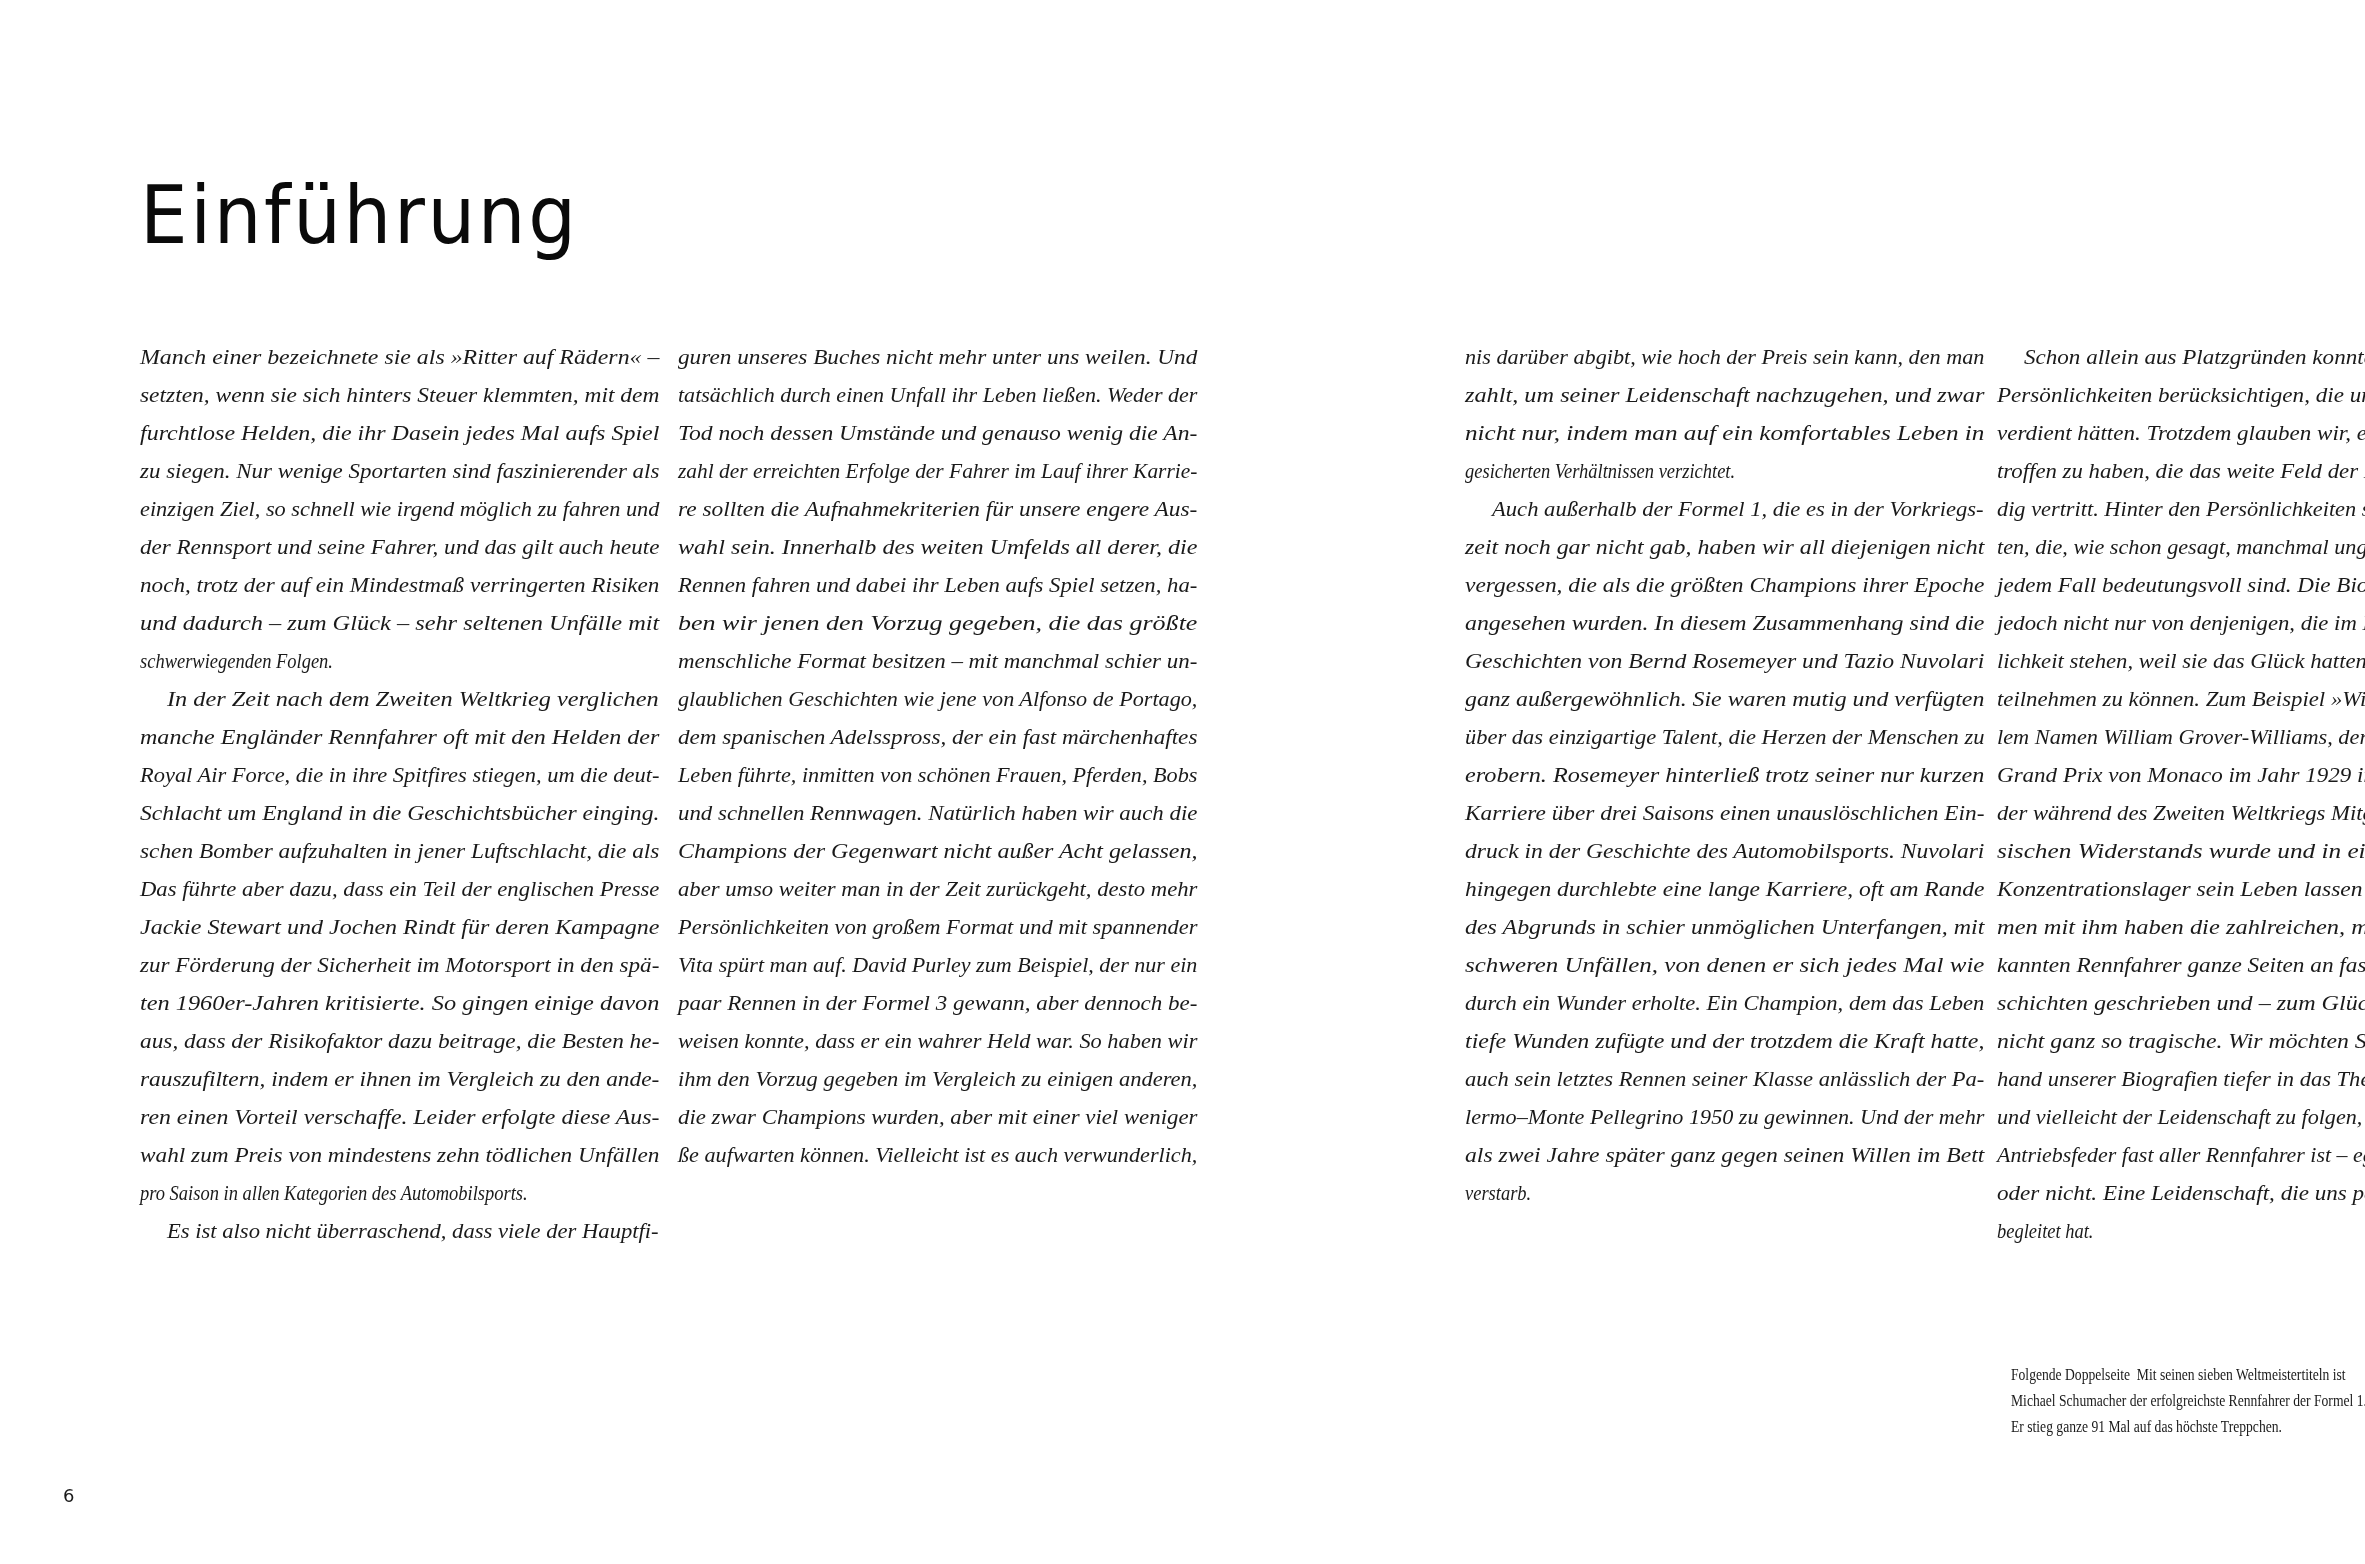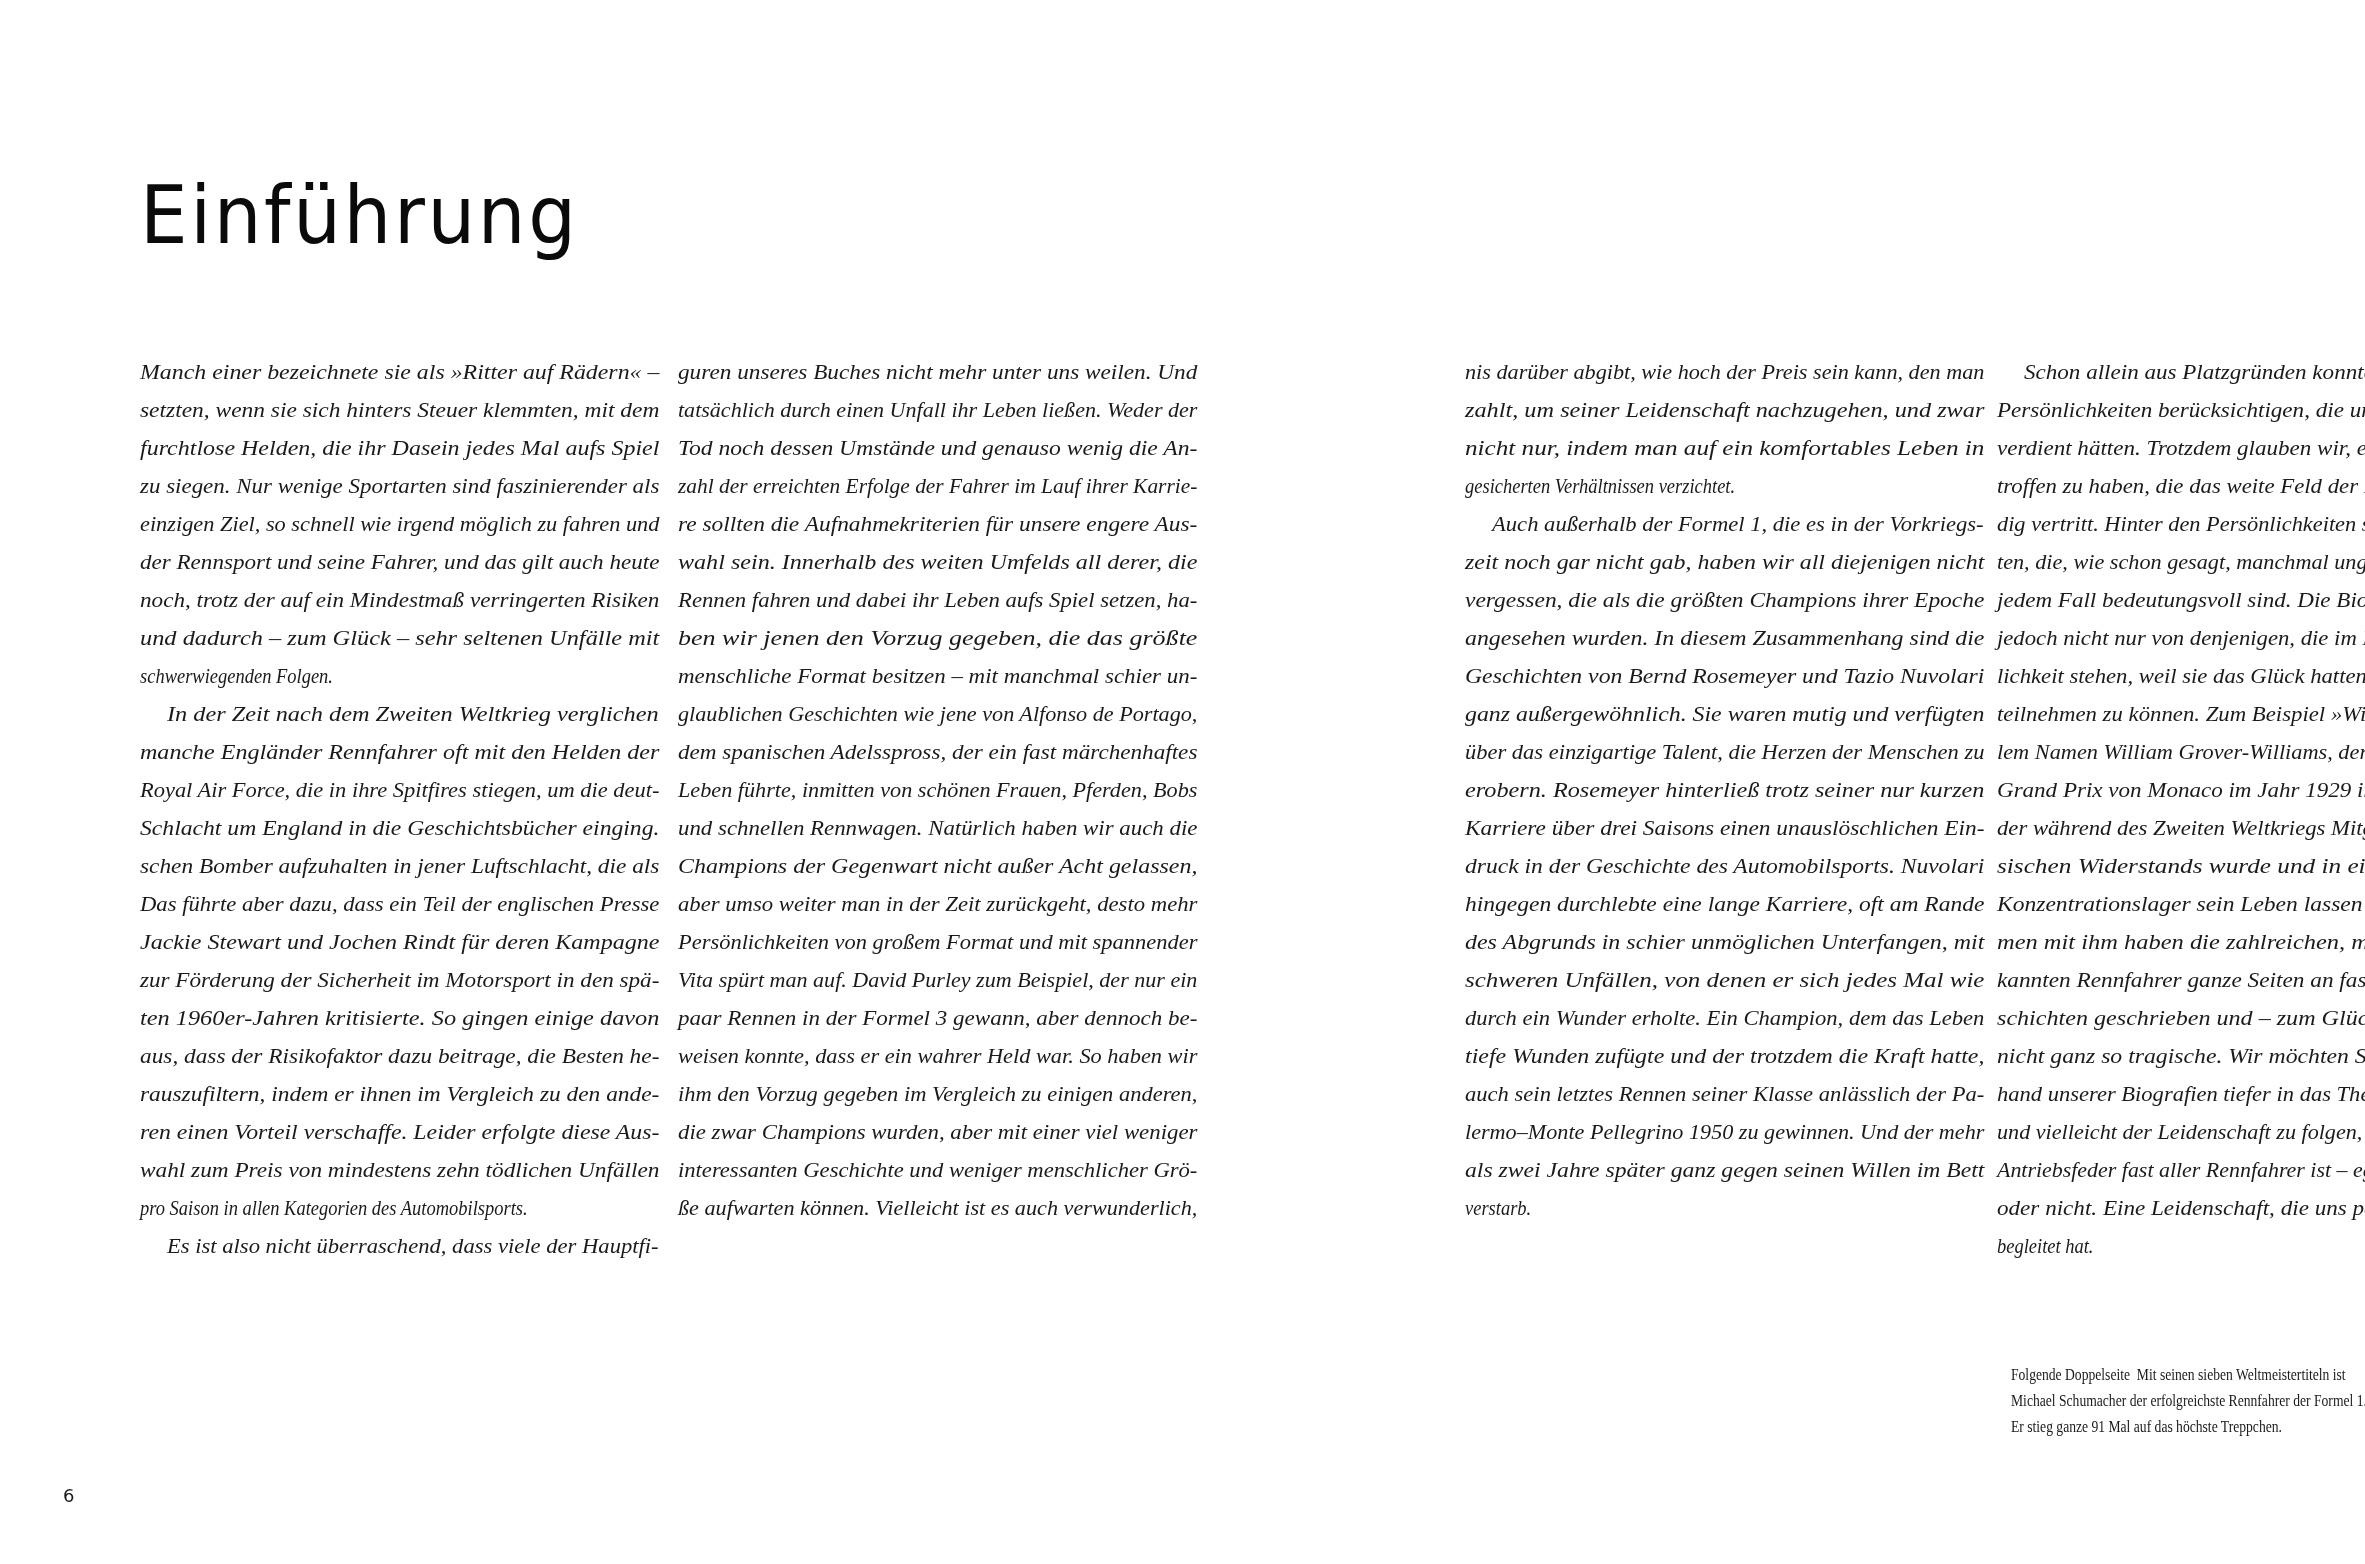--- a/index.html
+++ b/index.html
@@ -5,21 +5,21 @@
   html, body { margin:0; padding:0; background:#ffffff; }
   body { width:2649px; height:1565px; position:relative; overflow:hidden; color:#111111; }
   .page-title {
     position:absolute; left:140px; top:121px;
     font-family:"DejaVu Sans", sans-serif; font-weight:400;
     font-size:81px; line-height:1; letter-spacing:2.8px; color:#0a0a0a;
     transform-origin:left top; transform:scaleX(0.93);
     white-space:nowrap;
   }
   .column {
-    position:absolute; top:353px; width:514px;
+    position:absolute; top:338px; width:514px;
     font-family:"Liberation Serif", serif; font-style:italic;
     font-size:22px; color:#1a1a1a;
   }
   .col-1 { left:140px; }
   .col-2 { left:678px; }
   .col-3 { left:1465px; }
   .col-4 { left:1997px; width:512px; }
   .line {
     display:block; height:38px; line-height:38px; white-space:nowrap;
     position:relative;
@@ -83,21 +83,20 @@
     <span class="line"><span class="txt" style="transform: scaleX(1.0088);">Leben führte, inmitten von schönen Frauen, Pferden, Bobs</span></span>
     <span class="line"><span class="txt" style="transform: scaleX(1.0392);">und schnellen Rennwagen. Natürlich haben wir auch die</span></span>
     <span class="line"><span class="txt" style="transform: scaleX(1.0893);">Champions der Gegenwart nicht außer Acht gelassen,</span></span>
     <span class="line"><span class="txt" style="transform: scaleX(1.0316);">aber umso weiter man in der Zeit zurückgeht, desto mehr</span></span>
     <span class="line"><span class="txt" style="transform: scaleX(1.0209);">Persönlichkeiten von großem Format und mit spannender</span></span>
     <span class="line"><span class="txt" style="transform: scaleX(1.0032);">Vita spürt man auf. David Purley zum Beispiel, der nur ein</span></span>
     <span class="line"><span class="txt" style="transform: scaleX(1.0469);">paar Rennen in der Formel 3 gewann, aber dennoch be-</span></span>
     <span class="line"><span class="txt" style="transform: scaleX(1.0159);">weisen konnte, dass er ein wahrer Held war. So haben wir</span></span>
     <span class="line"><span class="txt" style="transform: scaleX(1.0213);">ihm den Vorzug gegeben im Vergleich zu einigen anderen,</span></span>
     <span class="line"><span class="txt" style="transform: scaleX(1.037);">die zwar Champions wurden, aber mit einer viel weniger</span></span>
-    <span class="line"><span class="txt" style="transform: scaleX(1.0271);">interessanten Geschichte und weniger menschlicher Grö-</span></span>
     <span class="line"><span class="txt" style="transform: scaleX(1.0092);">ße aufwarten können. Vielleicht ist es auch verwunderlich,</span></span>
   </div>
 <div class="column col-3">
     <span class="line"><span class="txt" style="transform: scaleX(1.0087);">nis darüber abgibt, wie hoch der Preis sein kann, den man</span></span>
     <span class="line"><span class="txt" style="transform: scaleX(1.1039);">zahlt, um seiner Leidenschaft nachzugehen, und zwar</span></span>
     <span class="line"><span class="txt" style="transform: scaleX(1.144);">nicht nur, indem man auf ein komfortables Leben in</span></span>
     <span class="line"><span class="txt" style="transform: scaleX(0.84);">gesicherten Verhältnissen verzichtet.</span></span>
     <span class="line indent"><span class="txt" style="transform: scaleX(1.0272);">Auch außerhalb der Formel 1, die es in der Vorkriegs-</span></span>
     <span class="line"><span class="txt" style="transform: scaleX(1.087);">zeit noch gar nicht gab, haben wir all diejenigen nicht</span></span>
     <span class="line"><span class="txt" style="transform: scaleX(1.0661);">vergessen, die als die größten Champions ihrer Epoche</span></span>

